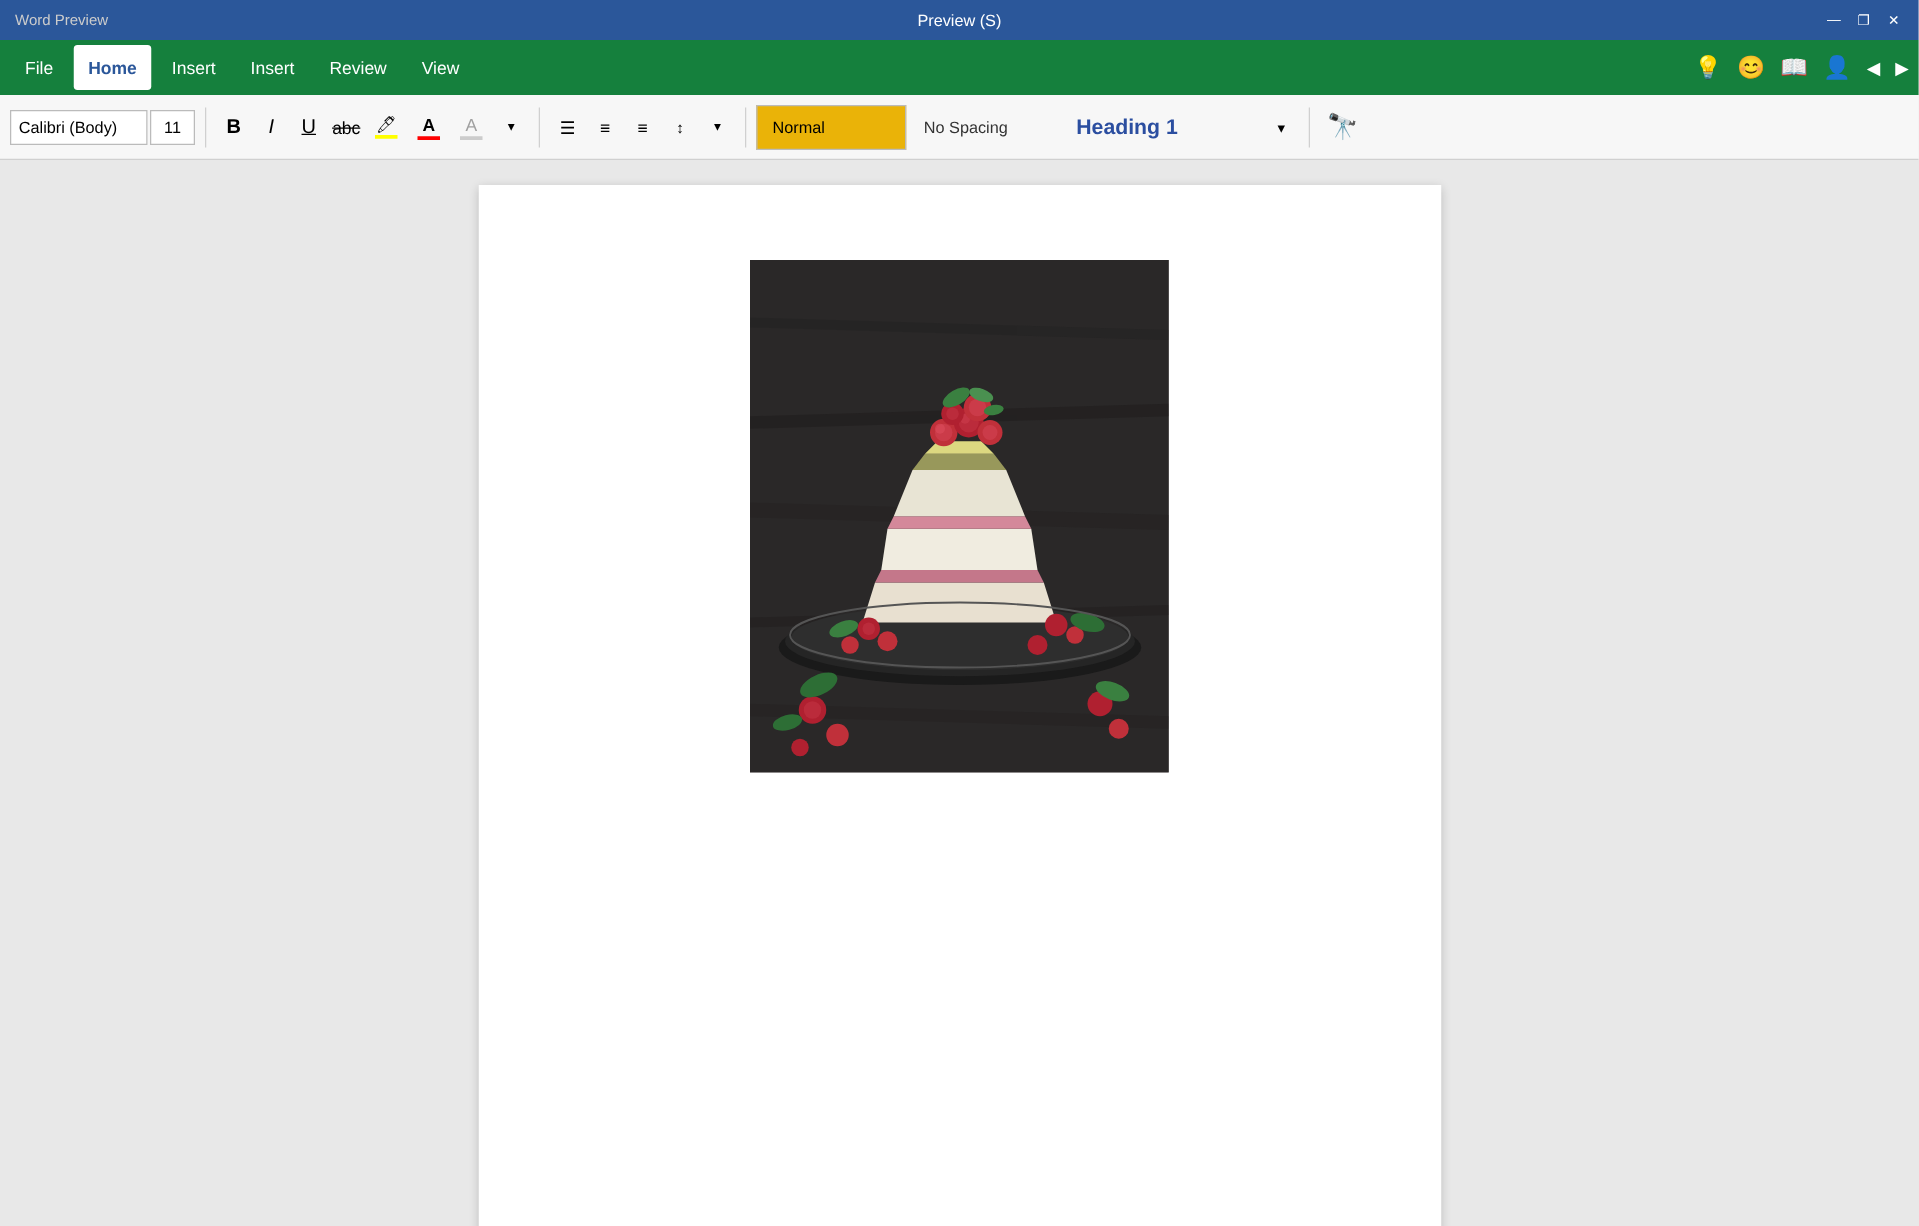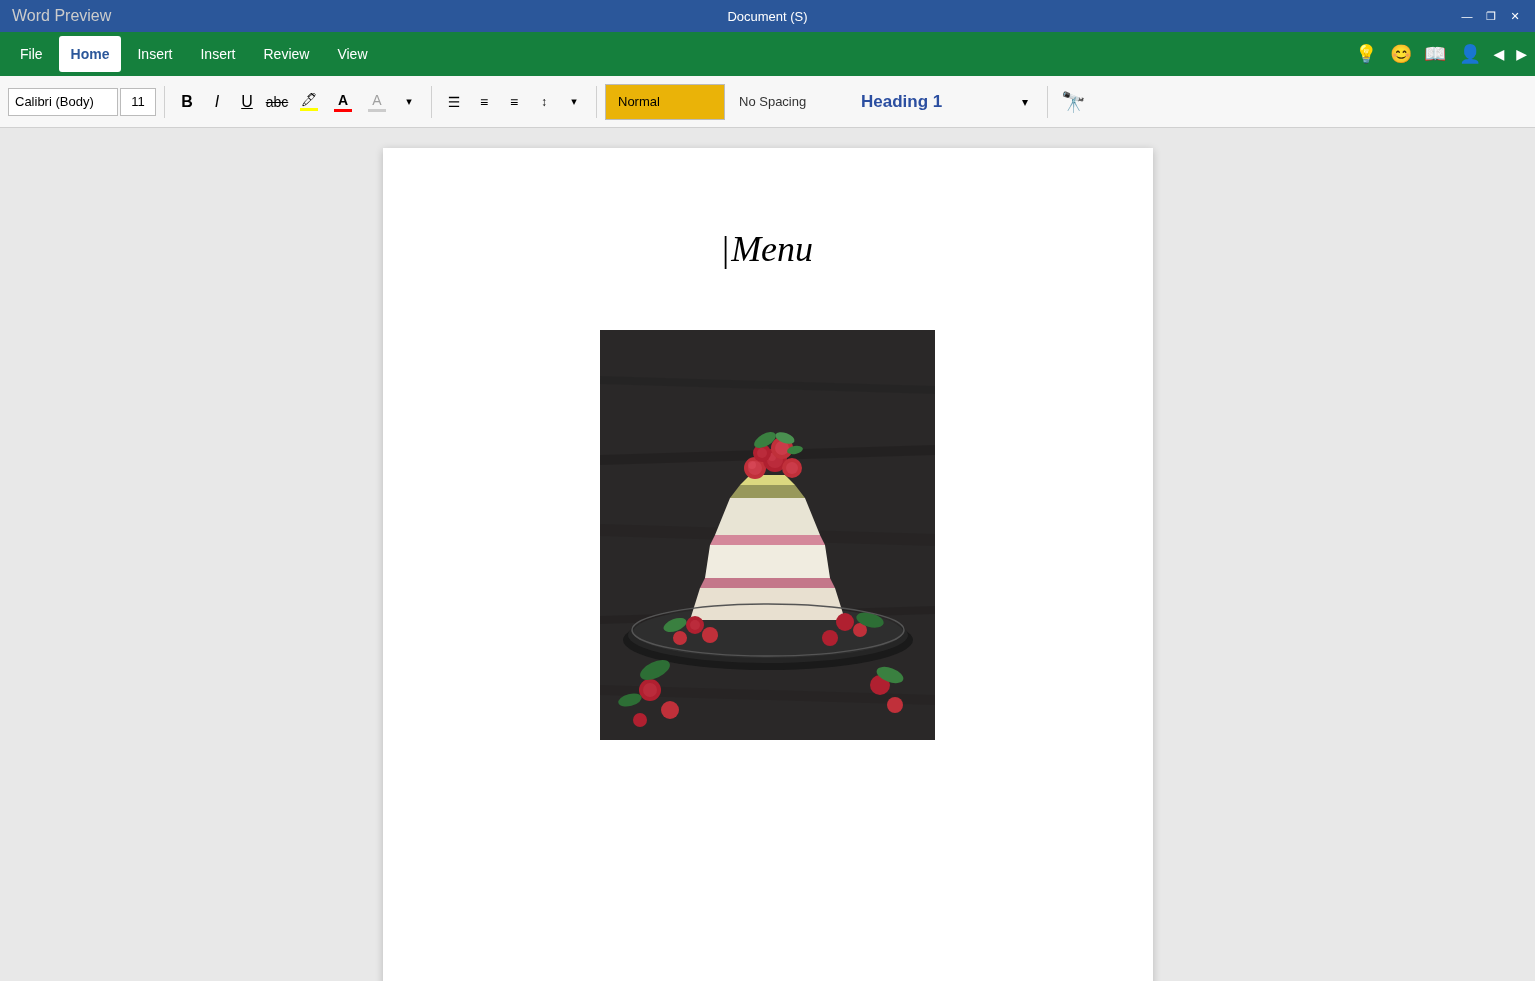--- a/index.html
+++ b/index.html
@@ -9,21 +9,21 @@
     .title-bar {
       background: #2b579a;
       color: white;
       height: 32px;
       display: flex;
       align-items: center;
       justify-content: space-between;
       padding: 0 12px;
       user-select: none;
     }
-    .title-bar-left { font-size: 16px; color: #ccc; }
+    .title-bar-left { font-size: 12px; color: #ccc; }
     .title-bar-center { font-size: 13px; color: white; position: absolute; left: 50%; transform: translateX(-50%); }
     .title-bar-controls { display: flex; gap: 8px; }
     .title-bar-controls span {
       width: 16px; height: 16px; display: inline-flex; align-items: center; justify-content: center;
       font-size: 11px; cursor: pointer; color: white;
     }
 
     
     .menu-bar {
       background: #15803d;
@@ -211,21 +211,21 @@
     }
 
     
     .cake-svg { width: 100%; height: 100%; }
   </style>
 </head>
 <body>
 
 <div class="title-bar">
   <span class="title-bar-left">Word Preview</span>
-  <span class="title-bar-center">Document (S)</span>
+  <span class="title-bar-center">Preview (S)</span>
   <div class="title-bar-controls">
     <span>—</span>
     <span>❐</span>
     <span>✕</span>
   </div>
 </div>
 
 <div class="menu-bar">
   <div class="menu-item">File</div>
   <div class="menu-item active">Home</div>
@@ -304,21 +304,20 @@
 
   <div class="toolbar-divider"></div>
 
   <div class="binoculars-btn">
     <span>🔭</span>
   </div>
 </div>
 
 <div class="doc-area">
   <div class="page">
-    <div class="doc-title">Menu</div>
 
     <div class="cake-image-placeholder">
       <svg viewBox="0 0 335 410" class="cake-svg" xmlns="http://www.w3.org/2000/svg">
 
         <rect width="335" height="410" fill="#2a2828"></rect>
 
         <line x1="0" y1="50" x2="335" y2="60" stroke="#222" stroke-width="8" opacity="0.5"></line>
         <line x1="0" y1="130" x2="335" y2="120" stroke="#1e1b1b" stroke-width="10" opacity="0.5"></line>
         <line x1="0" y1="200" x2="335" y2="210" stroke="#231f1f" stroke-width="12" opacity="0.4"></line>
         <line x1="0" y1="290" x2="335" y2="280" stroke="#1e1b1b" stroke-width="8" opacity="0.4"></line>

